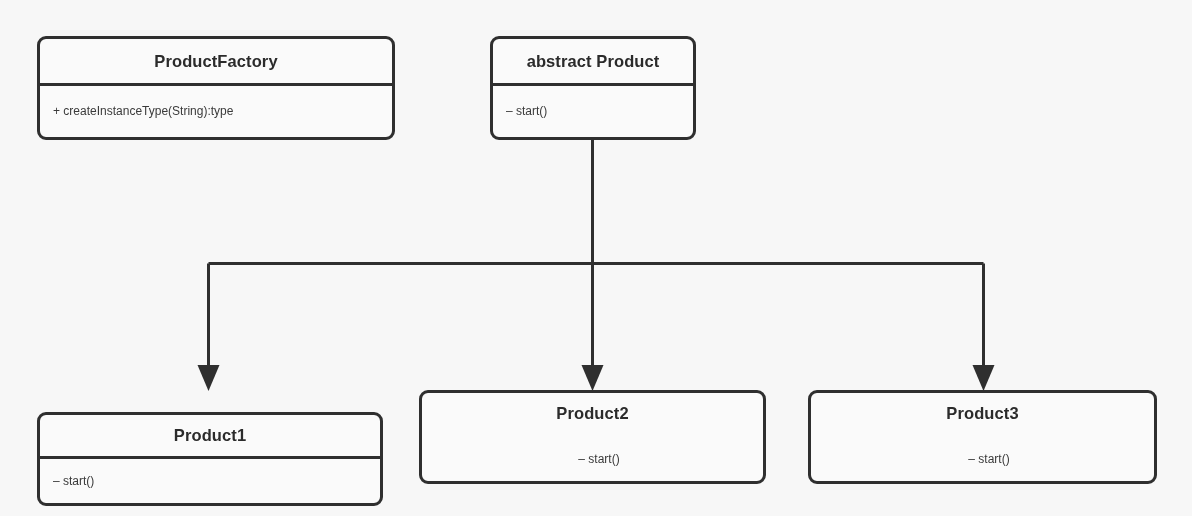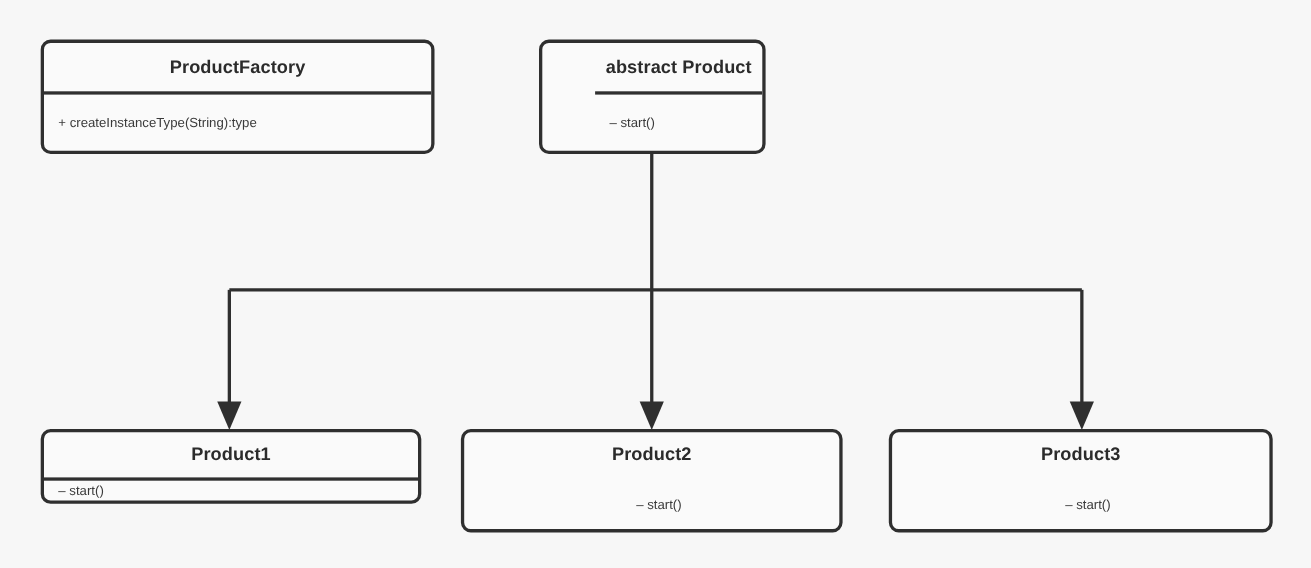--- a/index.html
+++ b/index.html
@@ -63,23 +63,23 @@
   }
   .uml-member {
     color: #3a3a3a;
     font-size: 12px;
     line-height: 1.25;
     white-space: nowrap;
   }
   
   #class-product-factory { left: 37px;  top: 36px;  width: 358px; height: 104px; }
   #class-product-factory .uml-name { height: 44px; }
-  #class-abstract-product { left: 490px; top: 36px; width: 206px; height: 104px; padding-left: 48px; }
+  #class-abstract-product { left: 490px; top: 36px; width: 206px; height: 104px; }
   #class-abstract-product .uml-name { height: 44px; }
-  #class-product1 { left: 37px;  top: 390px; width: 346px; height: 68px; }
+  #class-product1 { left: 37px;  top: 412px; width: 346px; height: 94px; }
   #class-product2 { left: 419px; top: 390px; width: 347px; height: 94px; align-items: center; }
   #class-product3 { left: 808px; top: 390px; width: 349px; height: 94px; align-items: center; }
   #class-product1 .uml-name,
   #class-product2 .uml-name,
   #class-product3 .uml-name { height: 41px; }
 </style>
 </head>
 <body>
 
 <div id="canvas">

